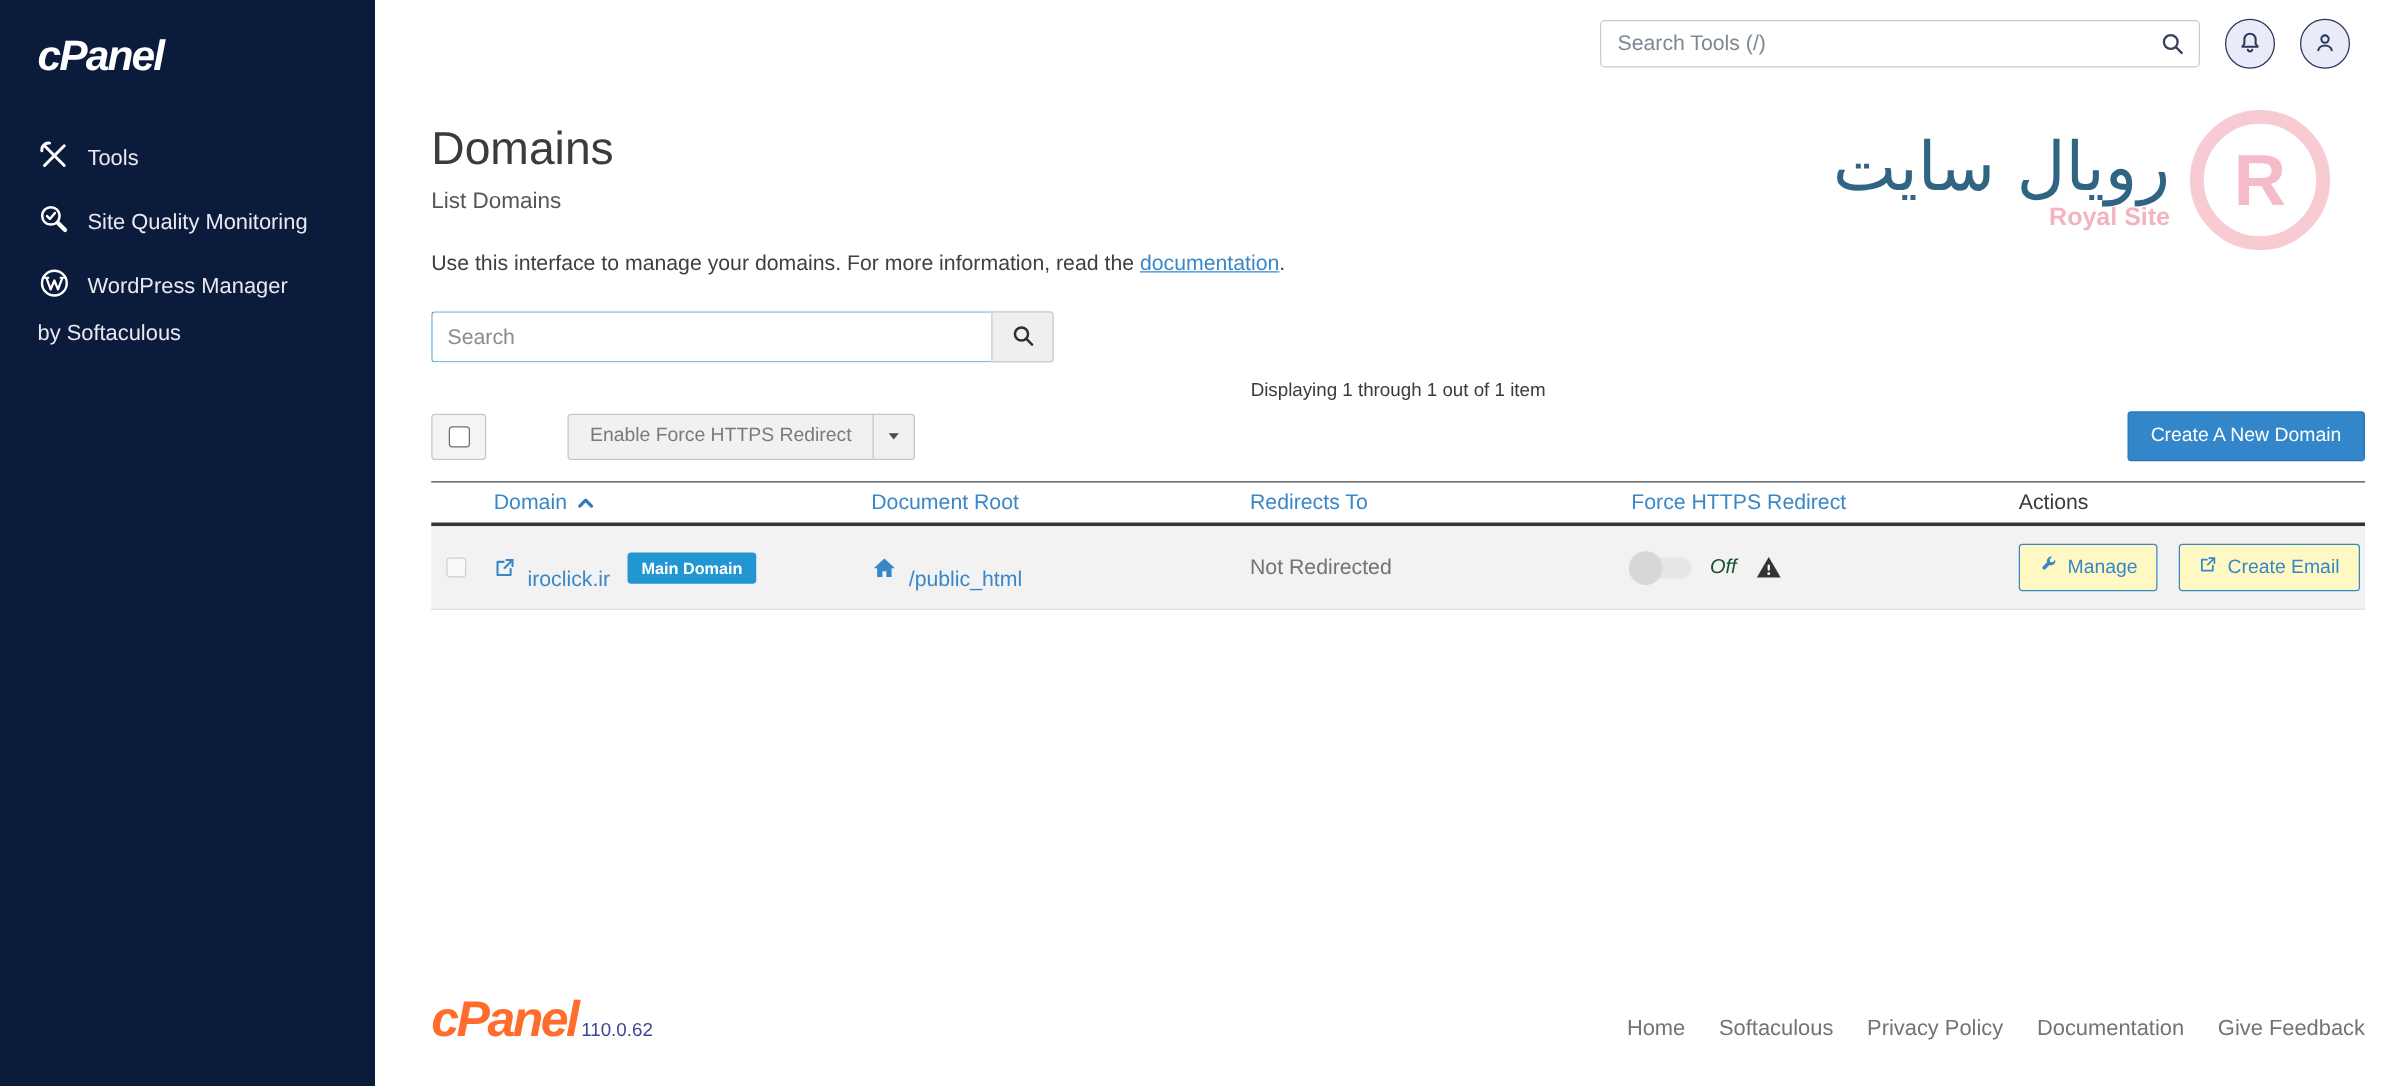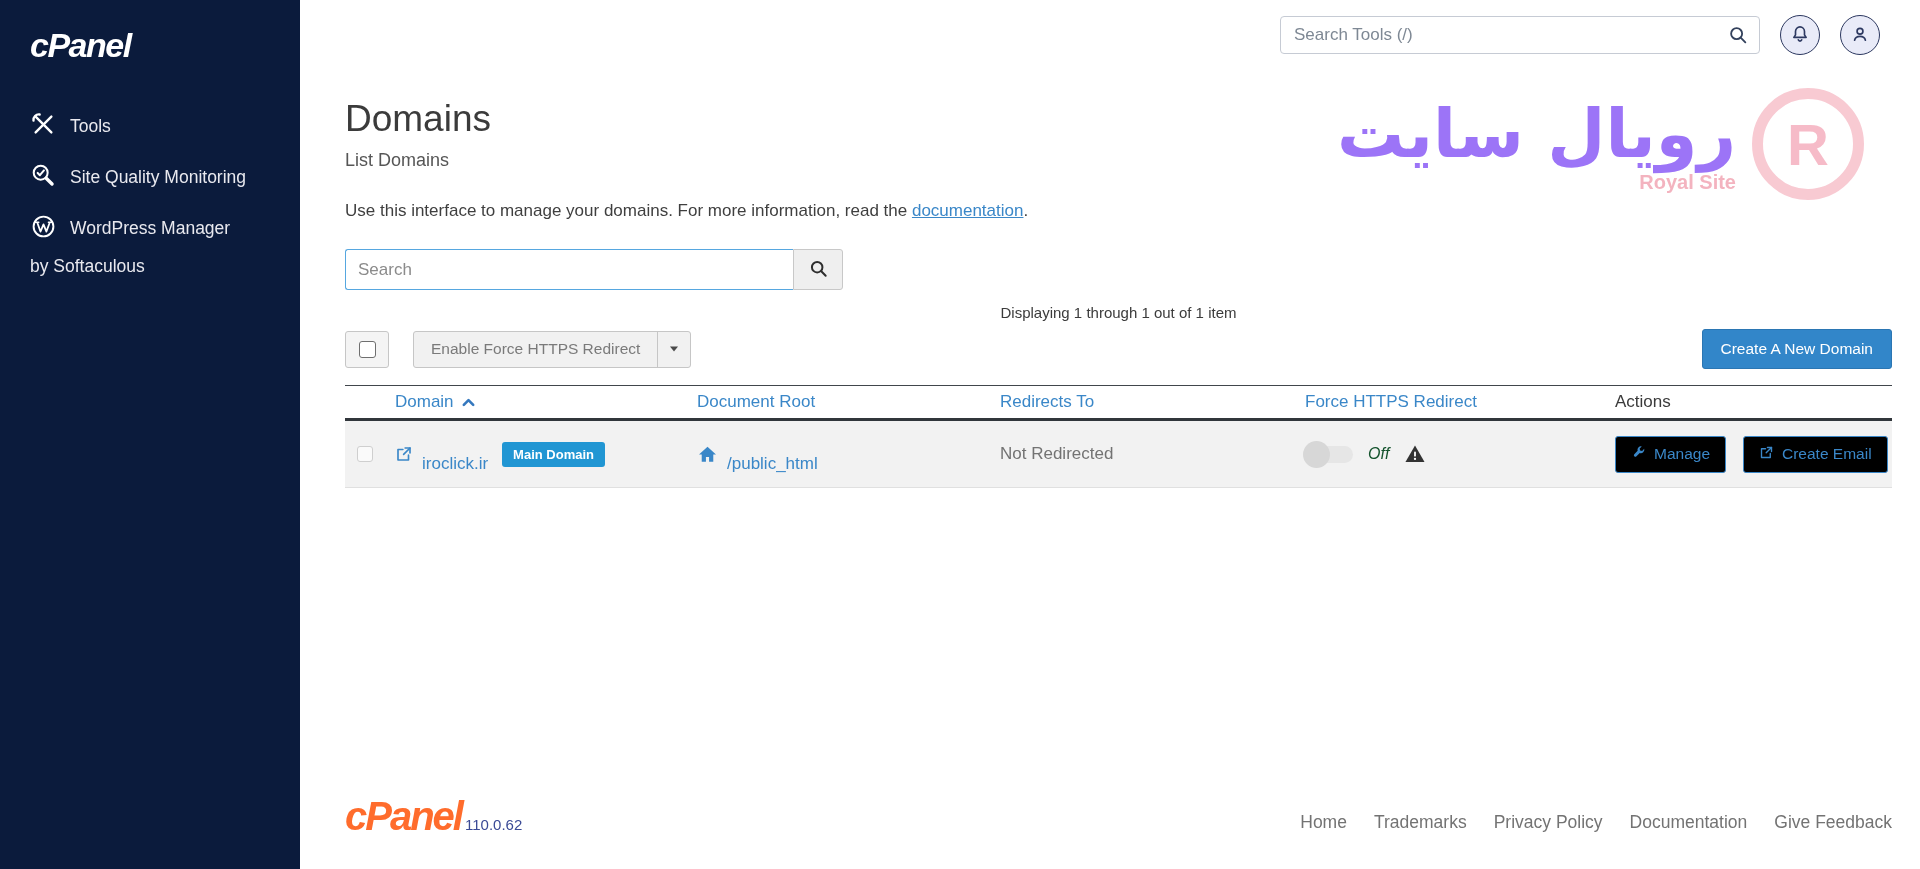--- a/index.html
+++ b/index.html
@@ -23,21 +23,21 @@
   .tool-search input::placeholder { color:#7e8894; }
   .tool-search-icon { position:absolute; right:11px; top:8px; width:22px; height:22px; color:#33415c; }
   .circle-btn { width:40px; height:40px; border-radius:50%; background:#e9ebf8; border:1.6px solid #2c3860; color:#2c3860; display:flex; align-items:center; justify-content:center; cursor:pointer; }
   .circle-btn svg { width:22px; height:22px; }
 
   .content { flex:1; position:relative; padding:12px 28px 0 30px; }
 
   
   .watermark { position:absolute; top:18px; right:56px; display:flex; align-items:center; gap:16px; opacity:.85; pointer-events:none; }
   .wm-text { text-align:right; }
-  .wm-farsi { font-family:"DejaVu Sans",sans-serif; font-size:67px; font-weight:bold; color:#8b5cf6; line-height:1.2; }
+  .wm-farsi { font-family:"DejaVu Sans",sans-serif; font-size:54px; font-weight:normal; color:#0c4a6e; line-height:1.2; }
   .wm-latin { font-size:20px; font-weight:bold; color:#f2a6b4; margin-top:-4px; }
   .wm-circle { width:112px; height:112px; border:11px solid #f7c1cb; border-radius:50%; display:flex; align-items:center; justify-content:center; }
   .wm-circle span { font-size:58px; font-weight:800; color:#f5b0bf; }
 
   h1 { font-size:37px; font-weight:300; color:#3b3b3b; margin-top:16px; }
   .subtitle { font-size:18px; color:#565656; margin-top:10px; }
   .desc { font-size:17px; color:#3f3f3f; margin-top:30px; }
   .desc a { color:#3a87c8; }
 
   .search-row { margin-top:28px; display:flex; }
@@ -45,21 +45,21 @@
   .search-input::placeholder { color:#8b8b8b; }
   .search-btn { width:50px; height:41px; background:#efefef; border:1px solid #c8c8c8; border-radius:0 3px 3px 0; display:flex; align-items:center; justify-content:center; color:#2e2e2e; cursor:pointer; }
   .search-btn svg { width:21px; height:21px; }
 
   .meta-row { margin-top:14px; text-align:center; font-size:15px; color:#3b3b3b; }
 
   .actions-row { margin-top:8px; display:flex; justify-content:space-between; align-items:center; }
   .actions-left { display:flex; gap:24px; align-items:center; }
   .check-btn { width:44px; height:37px; background:#f4f4f4; border:1px solid #c6c6c6; border-radius:3px; display:flex; align-items:center; justify-content:center; cursor:pointer; }
   .cb { width:17px; height:17px; background:#fff; border:1.5px solid #6f6f6f; border-radius:3px; display:inline-block; }
-  .bulk-btn { height:37px; display:flex; align-items:stretch; background:#f1f1f1; border:1px solid #c6c6c6; border-radius:3px; cursor:pointer; overflow:hidden; }
+  .bulk-btn { height:37px; display:flex; align-items:stretch; background:#f1f1f1; border:1px solid #c6c6c6; border-radius:3px; cursor:pointer; overflow:hidden;margin-left:41px; }
   .bulk-label { padding:0 17px; display:flex; align-items:center; font-size:15.5px; color:#7a7a7a; }
   .bulk-caret { width:33px; display:flex; align-items:center; justify-content:center; border-left:1px solid #c6c6c6; color:#4a4a4a; }
   .bulk-caret svg { width:12px; height:12px; }
   .create-btn { background:#3286c9; color:#fff; border:1px solid #2b76b3; border-radius:3px; font-size:15.5px; padding:10px 18px; cursor:pointer; font-family:inherit; }
 
   
   .table { margin-top:16px; }
   .trow { display:grid; grid-template-columns:50px 302px 303px 305px 310px 1fr; align-items:center; }
   .thead { height:36px; border-top:1px solid #41464c; border-bottom:3px solid #31363b; }
   .th { font-size:17px; color:#3a87c8; cursor:pointer; display:flex; align-items:center; gap:7px; }
@@ -70,21 +70,21 @@
   .row-cb { width:16px; height:16px; background:#fafafa; border:1.5px solid #cfcfcf; border-radius:3px; margin-left:12px; display:inline-block; }
   .cell a { color:#3a87c8; text-decoration:none;margin-top:20px; }
   .icon-sm { width:18px; height:18px; color:#3a87c8; flex-shrink:0; }
   .icon-home { width:21px; height:21px; color:#3a87c8; flex-shrink:0; }
   .badge { background:#2196d3; color:#fff; font-size:13px; font-weight:bold; padding:5px 11px; border-radius:3px; margin-left:5px; }
   .plain-text { color:#737373; }
   .toggle { width:48px; height:17px; background:#e6e6e6; border-radius:9px; position:relative; cursor:pointer; flex-shrink:0; }
   .knob { position:absolute; left:-2px; top:-5px; width:27px; height:27px; border-radius:50%; background:#d7d7d7; }
   .off-label { font-size:16px; font-weight:normal; font-style:italic; color:#14532d; margin-left:6px; }
   .warn-icon { width:22px; height:22px; margin-left:6px; }
-  .btn-outline { background:#000000; border:1px solid #3a87c8; color:#3a87c8; border-radius:3px; font-size:15.5px; padding:8px 15px; display:flex; align-items:center; gap:8px; cursor:pointer; font-family:inherit; }
+  .btn-outline { background:#fef9c3; border:1px solid #3a87c8; color:#3a87c8; border-radius:3px; font-size:15.5px; padding:8px 15px; display:flex; align-items:center; gap:8px; cursor:pointer; font-family:inherit; }
   .btn-outline svg { width:15px; height:15px; }
   .cell-actions { gap:17px; }
 
   
   .footer { display:flex; justify-content:space-between; align-items:flex-end; padding:0 28px 36px 30px; }
   .f-brand { display:flex; align-items:flex-end; }
   .f-logo { font-size:40px; font-weight:800; font-style:italic; letter-spacing:-2px; color:#ff6c2c; line-height:.85; }
   .f-version { font-size:15px; color:#3a4a96; margin-left:3px; }
   .f-links { display:flex; gap:27px; font-size:17.5px; }
   .f-links a { color:#737373; text-decoration:none; cursor:pointer; }
@@ -261,21 +261,21 @@
 
     </main>
 
     <footer class="footer">
       <div class="f-brand">
         <span class="f-logo">cPanel</span>
         <span class="f-version">110.0.62</span>
       </div>
       <div class="f-links">
         <a href="#">Home</a>
-        <a href="#">Trademarks</a>
+        <a href="#">Softaculous</a>
         <a href="#">Privacy Policy</a>
         <a href="#">Documentation</a>
         <a href="#">Give Feedback</a>
       </div>
     </footer>
 
   </div>
 </div>
 
 </body></html>

